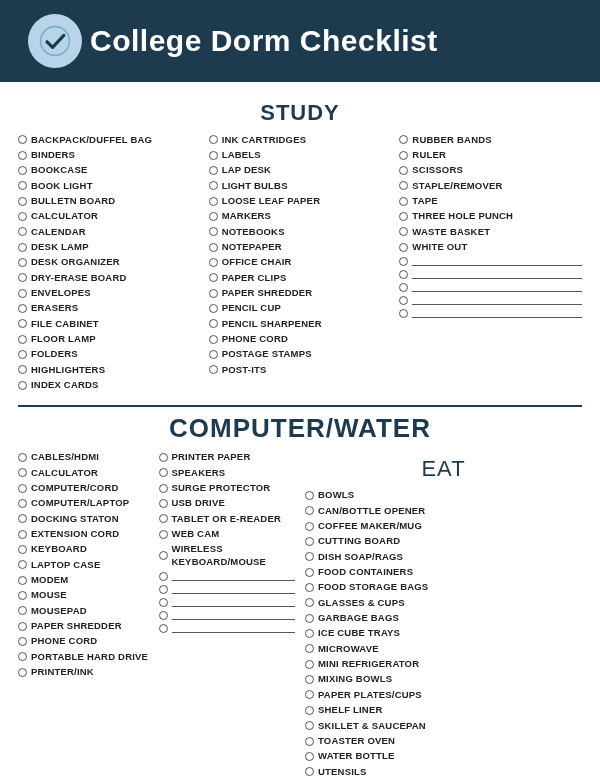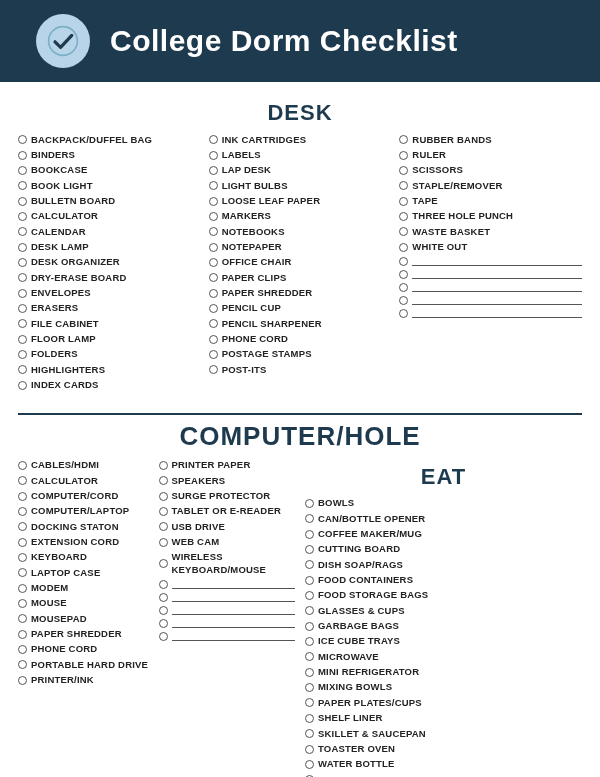--- a/index.html
+++ b/index.html
@@ -9,22 +9,22 @@
       background: #fff;
       font-family: Arial, Helvetica, sans-serif;
       font-size: 11px;
     }
 
     
     .header {
       background: #1e3a4f;
       display: flex;
       align-items: center;
-      padding: 14px 36px;
-      gap: 20px;
+      padding: 14px 28px;
+      gap: 8px;
     }
     .header-logo {
       width: 54px;
       height: 54px;
       border-radius: 50%;
       background: #b8d4e8;
       display: flex;
       align-items: center;
       justify-content: center;
       flex-shrink: 0;
@@ -53,21 +53,21 @@
       color: #1e3a4f;
       margin: 8px 0 6px 0;
       letter-spacing: 1px;
     }
 
     
     .checklist-3col {
       display: grid;
       grid-template-columns: 1fr 1fr 1fr;
       gap: 0 8px;
-      margin-bottom: 20px;
+      margin-bottom: 12px;
     }
 
     .checklist-item {
       display: flex;
       align-items: center;
       gap: 4px;
       padding: 1.5px 0;
       line-height: 1.3;
     }
     .checklist-item .circle {
@@ -105,21 +105,21 @@
       grid-template-columns: 1fr 1fr;
       gap: 0 10px;
       margin-top: 2px;
     }
     .eat-col {
       border-left: none;
     }
     .eat-title {
       text-align: center;
       font-size: 22px;
-      font-weight: 700;
+      font-weight: 400;
       color: #1e3a4f;
       margin: 6px 0 6px 0;
       letter-spacing: 1px;
     }
 
     
     .divider {
       border: none;
       border-top: 2px solid #1e3a4f;
       margin: 6px 0;
@@ -134,21 +134,21 @@
       <circle cx="20" cy="20" r="18" fill="#b8d4e8" stroke="#7aafc8" stroke-width="2"></circle>
       <polyline points="10,21 17,28 31,13" stroke="#1e3a4f" stroke-width="4" stroke-linecap="round" stroke-linejoin="round" fill="none"></polyline>
     </svg>
   </div>
   <span class="header-title">College Dorm Checklist</span>
 </div>
 
 <div class="content">
 
   <div>
-    <div class="section-title">DESK</div>
+    <div class="section-title">STUDY</div>
     <div class="checklist-3col" id="study-grid">
         <div>
           <div class="checklist-item">
             <span class="circle"></span>
             <span class="label">BACKPACK/DUFFEL BAG</span>
           </div>
           <div class="checklist-item">
             <span class="circle"></span>
             <span class="label">BINDERS</span>
           </div>
@@ -332,21 +332,21 @@
             <span class="circle"></span>
             <span class="blank-line"></span>
           </div>
         </div>
       </div>
   </div>
 
   <hr class="divider">
 
   <div>
-    <div class="computer-title">COMPUTER/HOLE</div>
+    <div class="computer-title">COMPUTER/WATER</div>
     <div class="lower-grid">
 
       <div id="computer-left-col" style="display: grid; grid-template-columns: 1fr 1fr; gap: 0px 4px;">
           <div>
             <div class="checklist-item">
               <span class="circle"></span>
               <span class="label">CABLES/HDMI</span>
             </div>
             <div class="checklist-item">
               <span class="circle"></span>
@@ -413,25 +413,25 @@
             <div class="checklist-item">
               <span class="circle"></span>
               <span class="label">SPEAKERS</span>
             </div>
             <div class="checklist-item">
               <span class="circle"></span>
               <span class="label">SURGE PROTECTOR</span>
             </div>
             <div class="checklist-item">
               <span class="circle"></span>
+              <span class="label">USB DRIVE</span>
+            </div>
+            <div class="checklist-item">
+              <span class="circle"></span>
               <span class="label">TABLET OR E-READER</span>
-            </div>
-            <div class="checklist-item">
-              <span class="circle"></span>
-              <span class="label">USB DRIVE</span>
             </div>
             <div class="checklist-item">
               <span class="circle"></span>
               <span class="label">WEB CAM</span>
             </div>
             <div class="checklist-item">
               <span class="circle"></span>
               <span class="label">WIRELESS KEYBOARD/MOUSE</span>
             </div>
             <div class="checklist-item">

